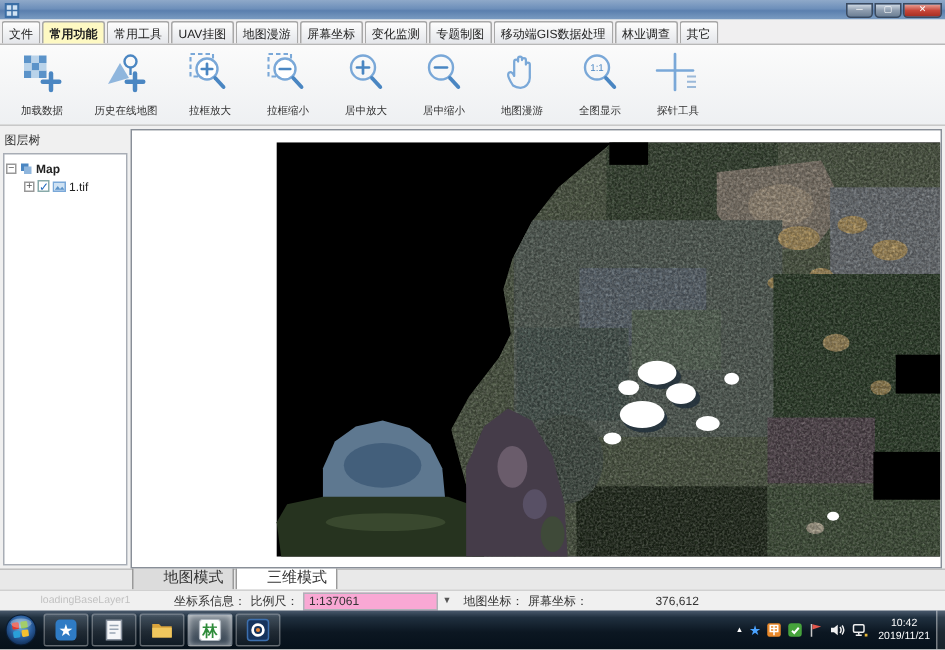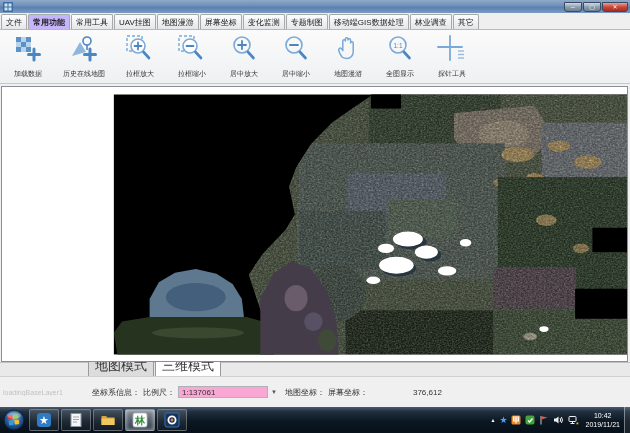--- a/index.html
+++ b/index.html
@@ -14,21 +14,21 @@
   .titlebar .spacer { flex:1; }
   .win-btn { width:18px; height:10px; margin-left:1px; border:1px solid #3a4a60; border-radius:0 0 3px 3px;
     background:linear-gradient(180deg,#cfd9e4,#8d9cae 50%,#6d7f94); display:flex; align-items:center; justify-content:center;
     font-size:6px; color:#fff; line-height:1; }
   .win-btn.close { width:26px; background:linear-gradient(180deg,#e8a197,#c8473a 50%,#a62e22); }
 
   
   .menubar { height:17px; background:#f0eff0; border-bottom:1px solid #b8b8b8; display:flex; align-items:flex-end; padding:8px 1px 0 1px; }
   .mtab { font-size:8px; color:#222; padding:2px 4px 1px 4px; margin-right:1px; border:1px solid #a8a8a8; border-bottom:none;
     border-radius:2px 2px 0 0; background:linear-gradient(180deg,#fdfdfd,#e4e6ea); white-space:nowrap; }
-  .mtab.active { background:#c4b5fd; font-weight:bold;text-align:right; }
+  .mtab.active { background:#fef9c3; font-weight:bold;text-align:right; }
 
   
   .toolbar { height:54px; background:linear-gradient(180deg,#fbfbfb,#eef0f2); border-bottom:1px solid #c8c8c8;
     display:flex; align-items:flex-start; padding:2px 0 0 2px; }
   .tool { width:52px; height:50px; display:flex; flex-direction:column; align-items:center; justify-content:space-between;
     padding:1px 0 2px 0; border:1px solid transparent; border-radius:2px; }
   .tool.wide { width:60px; }
   .tool svg { width:30px; height:30px; }
   .tool .tlabel { font-size:7px; color:#333; white-space:nowrap; }
 
@@ -45,25 +45,25 @@
     color:#2a6fc0; font-size:8px; line-height:7px; text-align:center; }
   .node-label { white-space:nowrap; }
   .tree-row.root .node-label { font-weight:bold; }
   .node-icon { width:9px; height:9px; margin-right:2px; flex:none; }
 
   .map-area { flex:1; margin:2px 2px 0 1px; border:1px solid #898f98; background:#fff; position:relative; overflow:hidden; }
   .map-area svg { position:absolute; inset:0; width:100%; height:100%; }
 
   
   .mode-strip { height:14px; background:#e9e9e9; border-top:1px solid #c0c0c0; display:flex; align-items:flex-end; padding-left:88px; }
-  .modetab { font-size:13px; padding:1px 6px 1px 6px; border:1px solid #9a9a9a; border-bottom:none; background:#dcdcdc; color:#333; margin-right:1px; }
+  .modetab { font-size:10px; padding:1px 6px 1px 20px; border:1px solid #9a9a9a; border-bottom:none; background:#dcdcdc; color:#333; margin-right:1px; }
   .modetab.boxed { background:#fff; }
 
   
-  .statusbar { height:31px; background:#f0f0f0; border-top:1px solid #d0d0d0; display:flex; align-items:center; font-size:8px; color:#333; }
+  .statusbar { height:14px; background:#f0f0f0; border-top:1px solid #d0d0d0; display:flex; align-items:center; font-size:8px; color:#333;padding-left:24px; }
   .loading-faint { width:92px; padding-left:3px; font-size:7px; color:#9a9a9a; opacity:.55; overflow:hidden; white-space:nowrap; }
   .sb-label { white-space:nowrap; margin-right:3px; }
   .sb-box { background:#f9a8d4; border:1px solid #aeb2b8; height:12px; display:flex; align-items:center; padding:0 3px; margin-right:3px; white-space:nowrap; }
   .scale-box { width:90px; }
   .coord-box { width:132px; }
   .dd-arrow { font-size:6px; color:#555; margin-right:8px; }
   .screen-val { margin-left:42px; }
 
   
   .taskbar { height:26px; background:linear-gradient(180deg,#4a5a6d 0%,#20303f 18%,#0c1722 55%,#05101a 100%);
@@ -229,20 +229,42 @@
             <line x1="21" y1="17" x2="27" y2="17"></line>
             <line x1="21" y1="20.5" x2="27" y2="20.5"></line>
             <line x1="21" y1="24" x2="27" y2="24"></line>
           </g>
       </svg>
       <span class="tlabel">探针工具</span>
     </div>
   </div>
 
   <div class="main">
+    <div class="left-panel">
+      <div class="panel-title">图层树</div>
+      <div class="tree-box">
+        <div class="tree-row root">
+          <span class="expander">−</span>
+          <svg class="node-icon" viewBox="0 0 9 9">
+            <rect x="1" y="1" width="5" height="5" fill="#4a86c2"></rect>
+              <rect x="3" y="3" width="5" height="5" fill="#8fb6dd"></rect>
+          </svg>
+          <span class="node-label">Map</span>
+        </div>
+        <div class="tree-row child">
+          <span class="expander">+</span>
+          <span class="checkbox">✓</span>
+          <svg class="node-icon" viewBox="0 0 9 9">
+            <rect x="0.5" y="1.5" width="8" height="6" fill="#cfe2f3" stroke="#7aa8d8" stroke-width="1"></rect>
+              <path d="M1.5 6.5 L3.5 4 L5 6 L6.5 4.5 L8 6.5 Z" fill="#5b93c9"></path>
+          </svg>
+          <span class="node-label">1.tif</span>
+        </div>
+      </div>
+    </div>
 
     <div class="map-area">
       <svg viewBox="0 0 542 292" preserveAspectRatio="none">
         <defs>
           <clipPath id="greenClip">
             <polygon points="322,8 542,8 542,285 228,285 228,252 214,200 226,178 246,152 254,136 249,106 255,86 268,61 286,38 306,21"></polygon>
           </clipPath>
           <filter id="grainD" x="0%" y="0%" width="100%" height="100%">
             <feTurbulence type="fractalNoise" baseFrequency="0.5" numOctaves="2" seed="3" stitchTiles="stitch"></feTurbulence>
             <feColorMatrix type="matrix" values="0 0 0 0 0  0 0 0 0 0  0 0 0 0 0  0.9 0.9 0.9 0 -0.55"></feColorMatrix>

